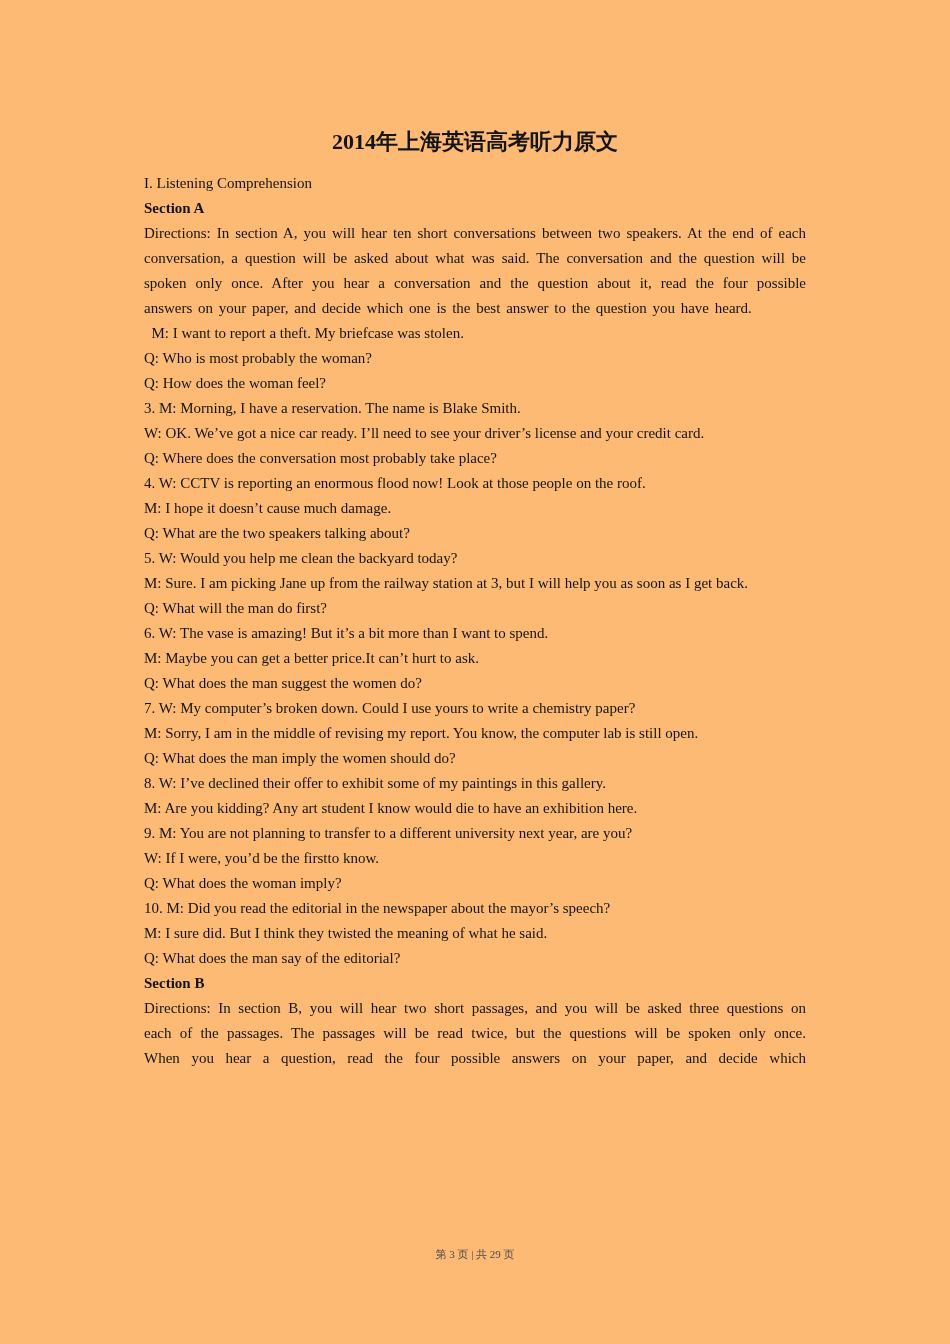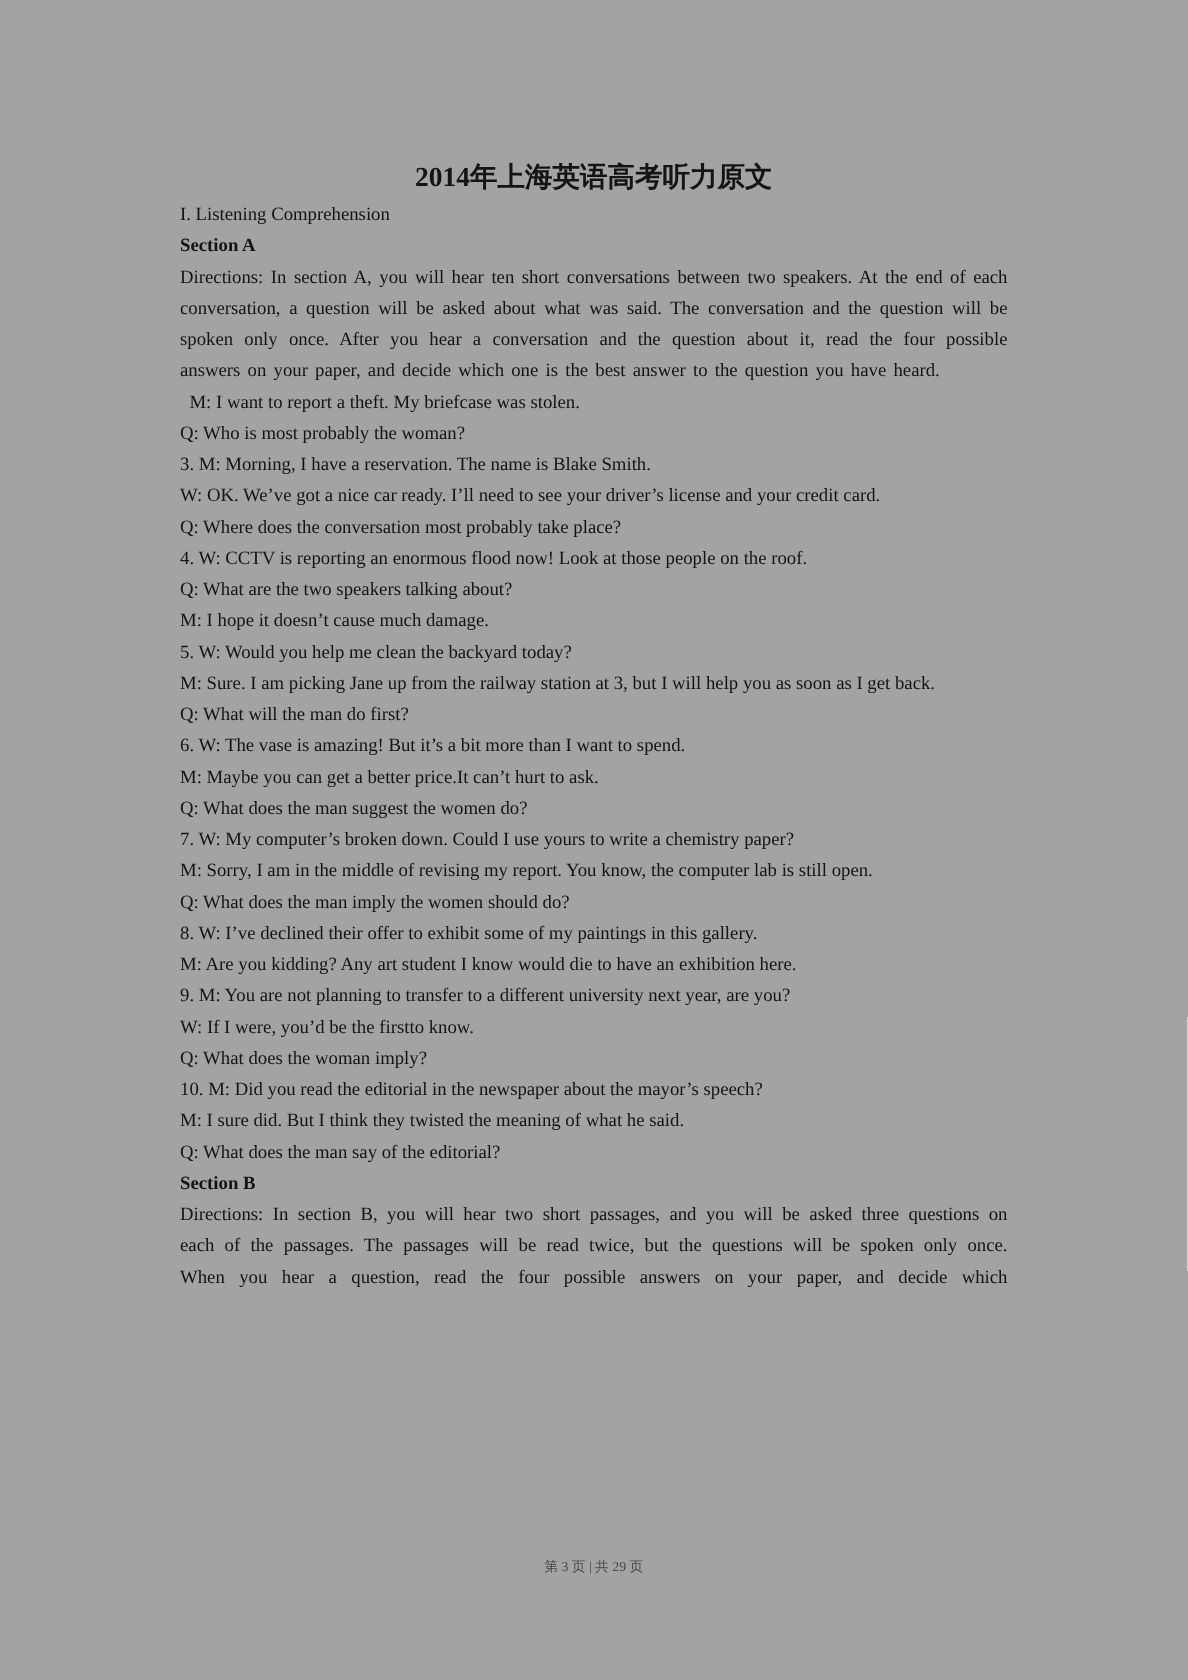--- a/index.html
+++ b/index.html
@@ -10,34 +10,34 @@
   body {
     width: 950px;
     height: 1344px;
     font-family: "Liberation Serif", "DejaVu Serif", serif;
     color: #141414;
   }
   .page {
     position: relative;
     width: 950px;
     height: 1344px;
-    background: #a3a3a3;
+    background: #fdba74;
     overflow: hidden;
   }
   .title {
     margin: 0;
     padding-top: 127px;
     line-height: 29px;
     font-size: 22px;
     font-weight: 700;
     text-align: center;
   }
   .content {
     width: 662px;
-    margin: 4px auto 0 auto;
+    margin: 15px auto 0 auto;
     font-family: Liberation Serif, serif;
   }
   .line, .para {
     margin: 0;
     font-size: 15px;
     line-height: 25px;
     text-align: justify;
     white-space: pre-wrap;
   }
   .para {
@@ -71,26 +71,27 @@
 
     <div class="line">I. Listening Comprehension</div>
 
     <div class="line bold">Section A</div>
 
     <p class="para">Directions: In section A, you will hear ten short conversations between two speakers. At the end of each conversation, a question will be asked about what was said. The conversation and the question will be spoken only once. After you hear a conversation and the question about it, read the four possible answers on your paper, and decide which one is the best answer to the question you have heard.</p>
 
     <div>
         <div class="line">  M: I want to report a theft. My briefcase was stolen.</div>
         <div class="line">Q: Who is most probably the woman?</div>
+        <div class="line">Q: How does the woman feel?</div>
         <div class="line">3. M: Morning, I have a reservation. The name is Blake Smith.</div>
         <div class="line">W: OK. We’ve got a nice car ready. I’ll need to see your driver’s license and your credit card.</div>
         <div class="line">Q: Where does the conversation most probably take place?</div>
         <div class="line">4. W: CCTV is reporting an enormous flood now! Look at those people on the roof.</div>
+        <div class="line">M: I hope it doesn’t cause much damage.</div>
         <div class="line">Q: What are the two speakers talking about?</div>
-        <div class="line">M: I hope it doesn’t cause much damage.</div>
         <div class="line">5. W: Would you help me clean the backyard today?</div>
         <div class="line">M: Sure. I am picking Jane up from the railway station at 3, but I will help you as soon as I get back.</div>
         <div class="line">Q: What will the man do first?</div>
         <div class="line">6. W: The vase is amazing! But it’s a bit more than I want to spend.</div>
         <div class="line">M: Maybe you can get a better price.It can’t hurt to ask.</div>
         <div class="line">Q: What does the man suggest the women do?</div>
         <div class="line">7. W: My computer’s broken down. Could I use yours to write a chemistry paper?</div>
         <div class="line">M: Sorry, I am in the middle of revising my report. You know, the computer lab is still open.</div>
         <div class="line">Q: What does the man imply the women should do?</div>
         <div class="line">8. W: I’ve declined their offer to exhibit some of my paintings in this gallery.</div>

